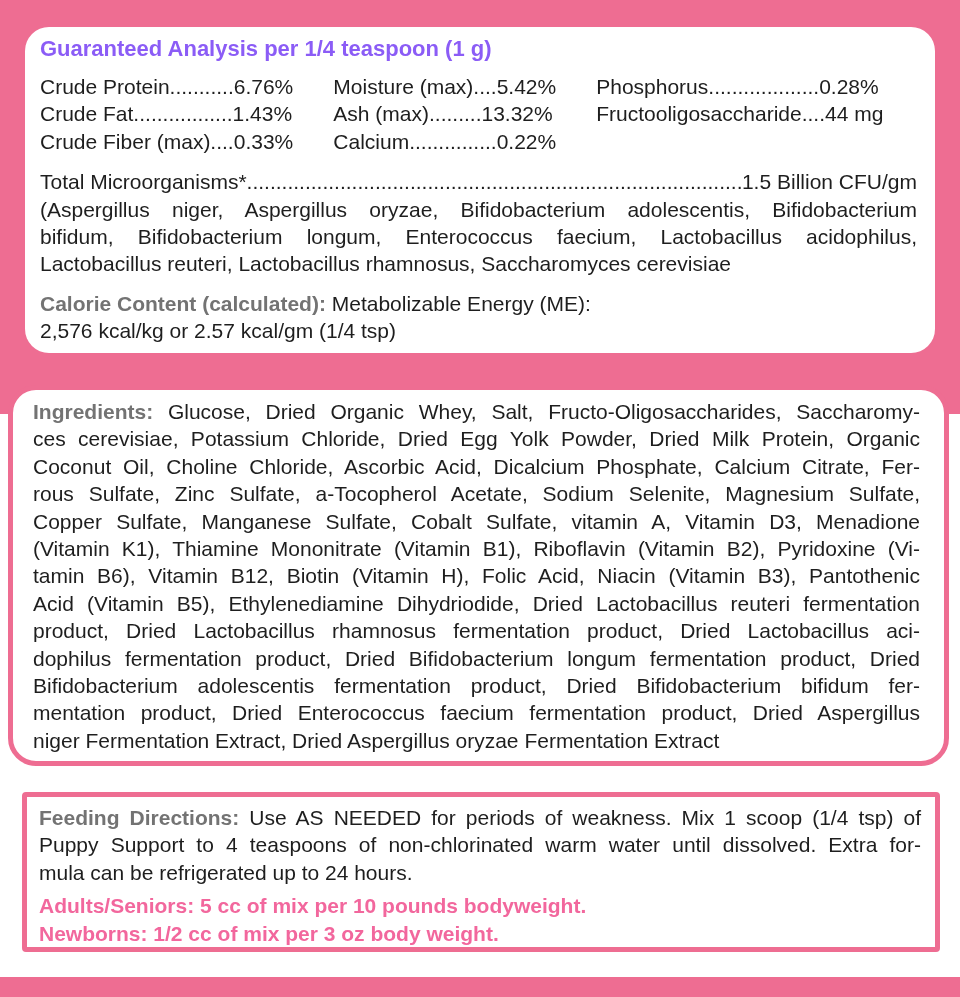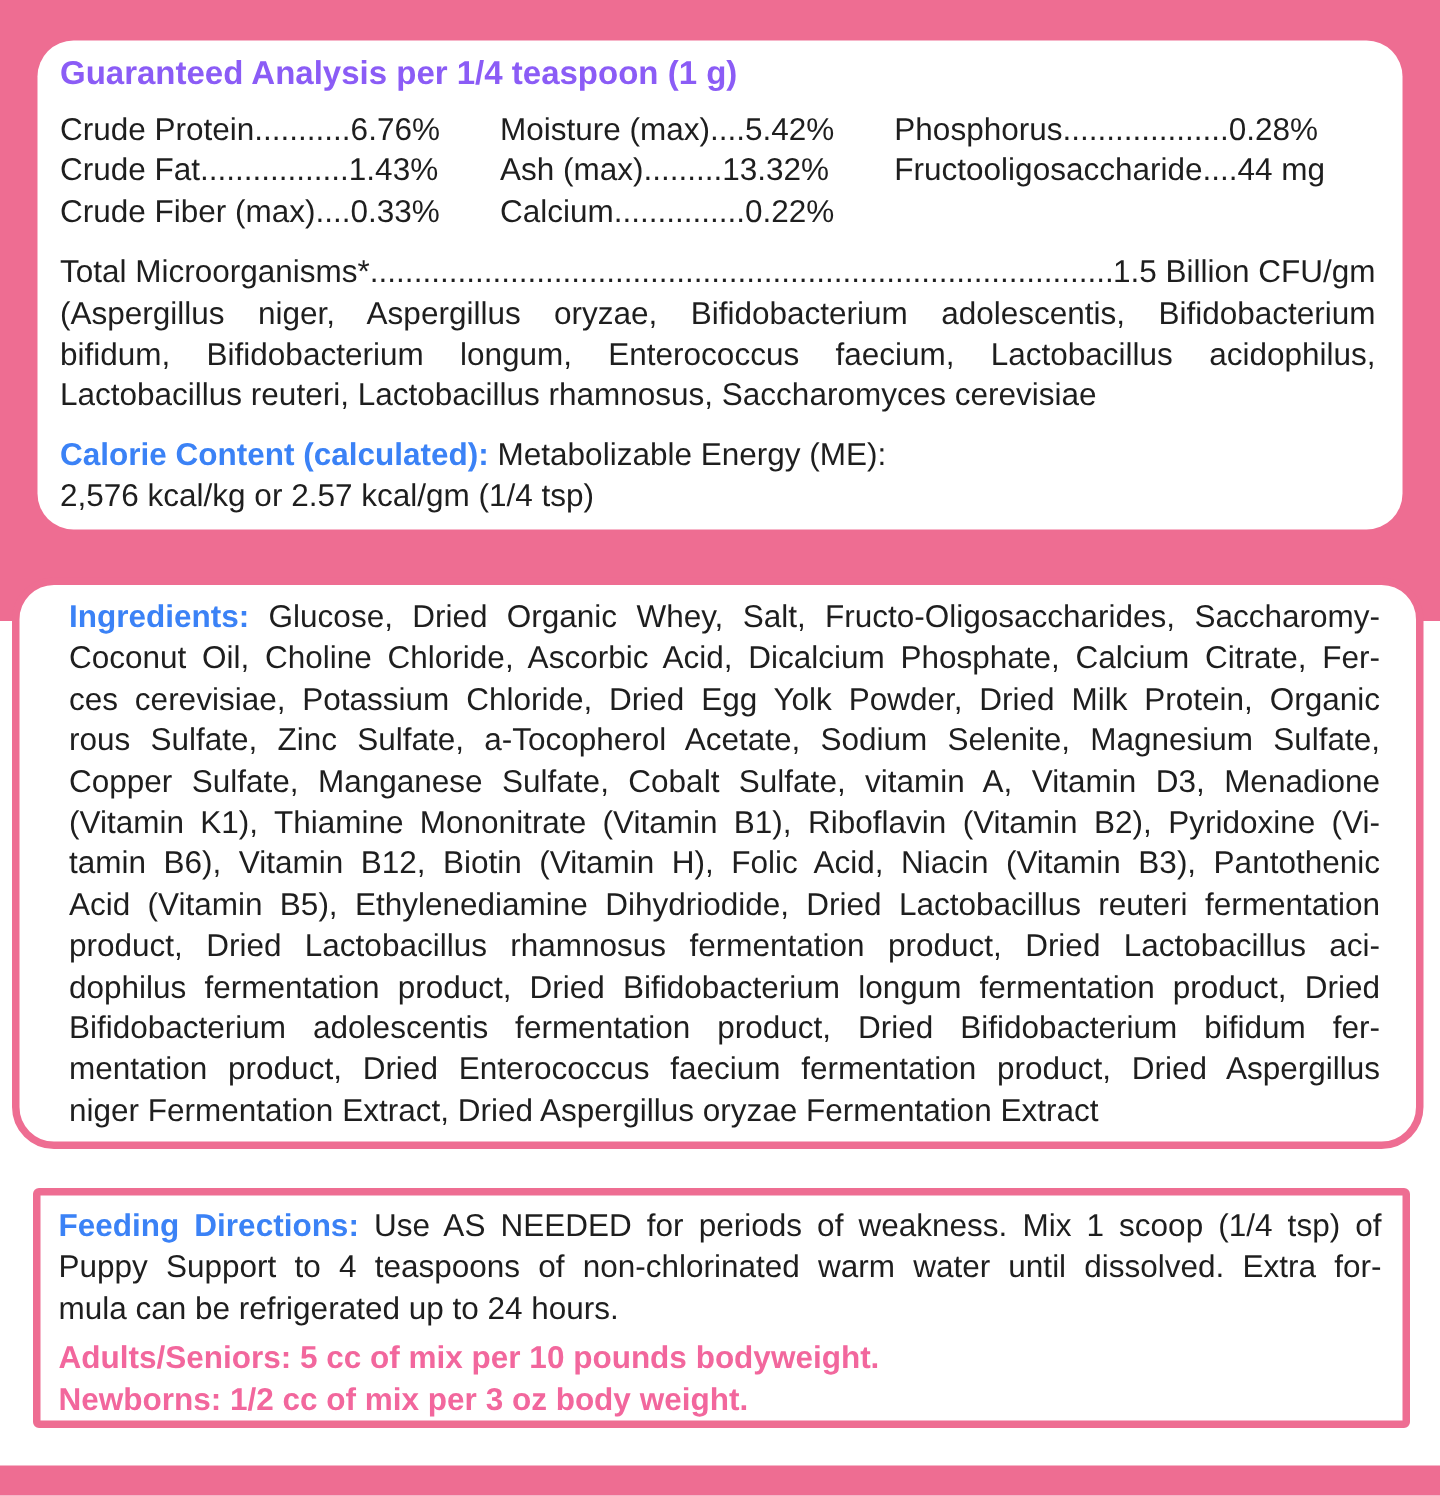--- a/index.html
+++ b/index.html
@@ -31,40 +31,40 @@
     left: 25px; top: 27px;
     width: 910px; height: 326px;
     border-radius: 24px;
     padding: 11px 18px 0 15px;
   }
   .card2 {
     left: 8px; top: 385px;
     width: 941px; height: 381px;
     border: 5px solid #ee6d92;
     border-radius: 28px;
-    padding: 8px 24px 0 33px;
+    padding: 8px 24px 0 20px;
   }
   .card3 {
     left: 22px; top: 792px;
     width: 918px; height: 160px;
     border: 5px solid #ee6d92;
     border-radius: 4px;
     padding: 7px 14px 0 12px;
   }
   .pink-heading {
     margin: 0 0 13px 0;
     font-size: 22px;
     font-weight: bold;
     color: #8b5cf6;
     line-height: 22px;
   }
   .jline { line-height: 27.4px; }
   .justify .jline { text-align: justify; text-align-last: justify; }
   .justify .jline.last { text-align-last: left; }
-  .lead { color: #3b82f6; font-weight: bold; }
+  .lead { color: #737373; font-weight: bold; }
   .analysis-grid { display: flex; gap: 40px; }
   .analysis-grid .col .jline { white-space: pre; }
   .micro { margin-top: 13px; }
   .leader-line { display: flex; align-items: baseline; line-height: 27.4px; }
   .leader-line .lbl, .leader-line .val { white-space: nowrap; }
   .leader-line .dots { flex: 1 1 auto; overflow: hidden; white-space: nowrap; }
   .calorie { margin-top: 12px; }
   .dosage { margin-top: 6px; }
   .dosage .jline { color: #f2679d; font-weight: bold; }
 </style>
@@ -110,22 +110,22 @@
 
     <div class="calorie">
         <div class="jline"><span class="lead">Calorie Content (calculated):</span> Metabolizable Energy (ME):</div>
         <div class="jline last">2,576 kcal/kg or 2.57 kcal/gm (1/4 tsp)</div>
       </div>
   </section>
 
   <section class="card card2">
     <div class="justify">
         <div class="jline"><span class="lead">Ingredients:</span> Glucose, Dried Organic Whey, Salt, Fructo-Oligosaccharides, Saccharomy-</div>
+        <div class="jline">ces cerevisiae, Potassium Chloride, Dried Egg Yolk Powder, Dried Milk Protein, Organic</div>
         <div class="jline">Coconut Oil, Choline Chloride, Ascorbic Acid, Dicalcium Phosphate, Calcium Citrate, Fer-</div>
-        <div class="jline">ces cerevisiae, Potassium Chloride, Dried Egg Yolk Powder, Dried Milk Protein, Organic</div>
         <div class="jline">rous Sulfate, Zinc Sulfate, a-Tocopherol Acetate, Sodium Selenite, Magnesium Sulfate,</div>
         <div class="jline">Copper Sulfate, Manganese Sulfate, Cobalt Sulfate, vitamin A, Vitamin D3, Menadione</div>
         <div class="jline">(Vitamin K1), Thiamine Mononitrate (Vitamin B1), Riboflavin (Vitamin B2), Pyridoxine (Vi-</div>
         <div class="jline">tamin B6), Vitamin B12, Biotin (Vitamin H), Folic Acid, Niacin (Vitamin B3), Pantothenic</div>
         <div class="jline">Acid (Vitamin B5), Ethylenediamine Dihydriodide, Dried Lactobacillus reuteri fermentation</div>
         <div class="jline">product, Dried Lactobacillus rhamnosus fermentation product, Dried Lactobacillus aci-</div>
         <div class="jline">dophilus fermentation product, Dried Bifidobacterium longum fermentation product, Dried</div>
         <div class="jline">Bifidobacterium adolescentis fermentation product, Dried Bifidobacterium bifidum fer-</div>
         <div class="jline">mentation product, Dried Enterococcus faecium fermentation product, Dried Aspergillus</div>
         <div class="jline last">niger Fermentation Extract, Dried Aspergillus oryzae Fermentation Extract</div>

